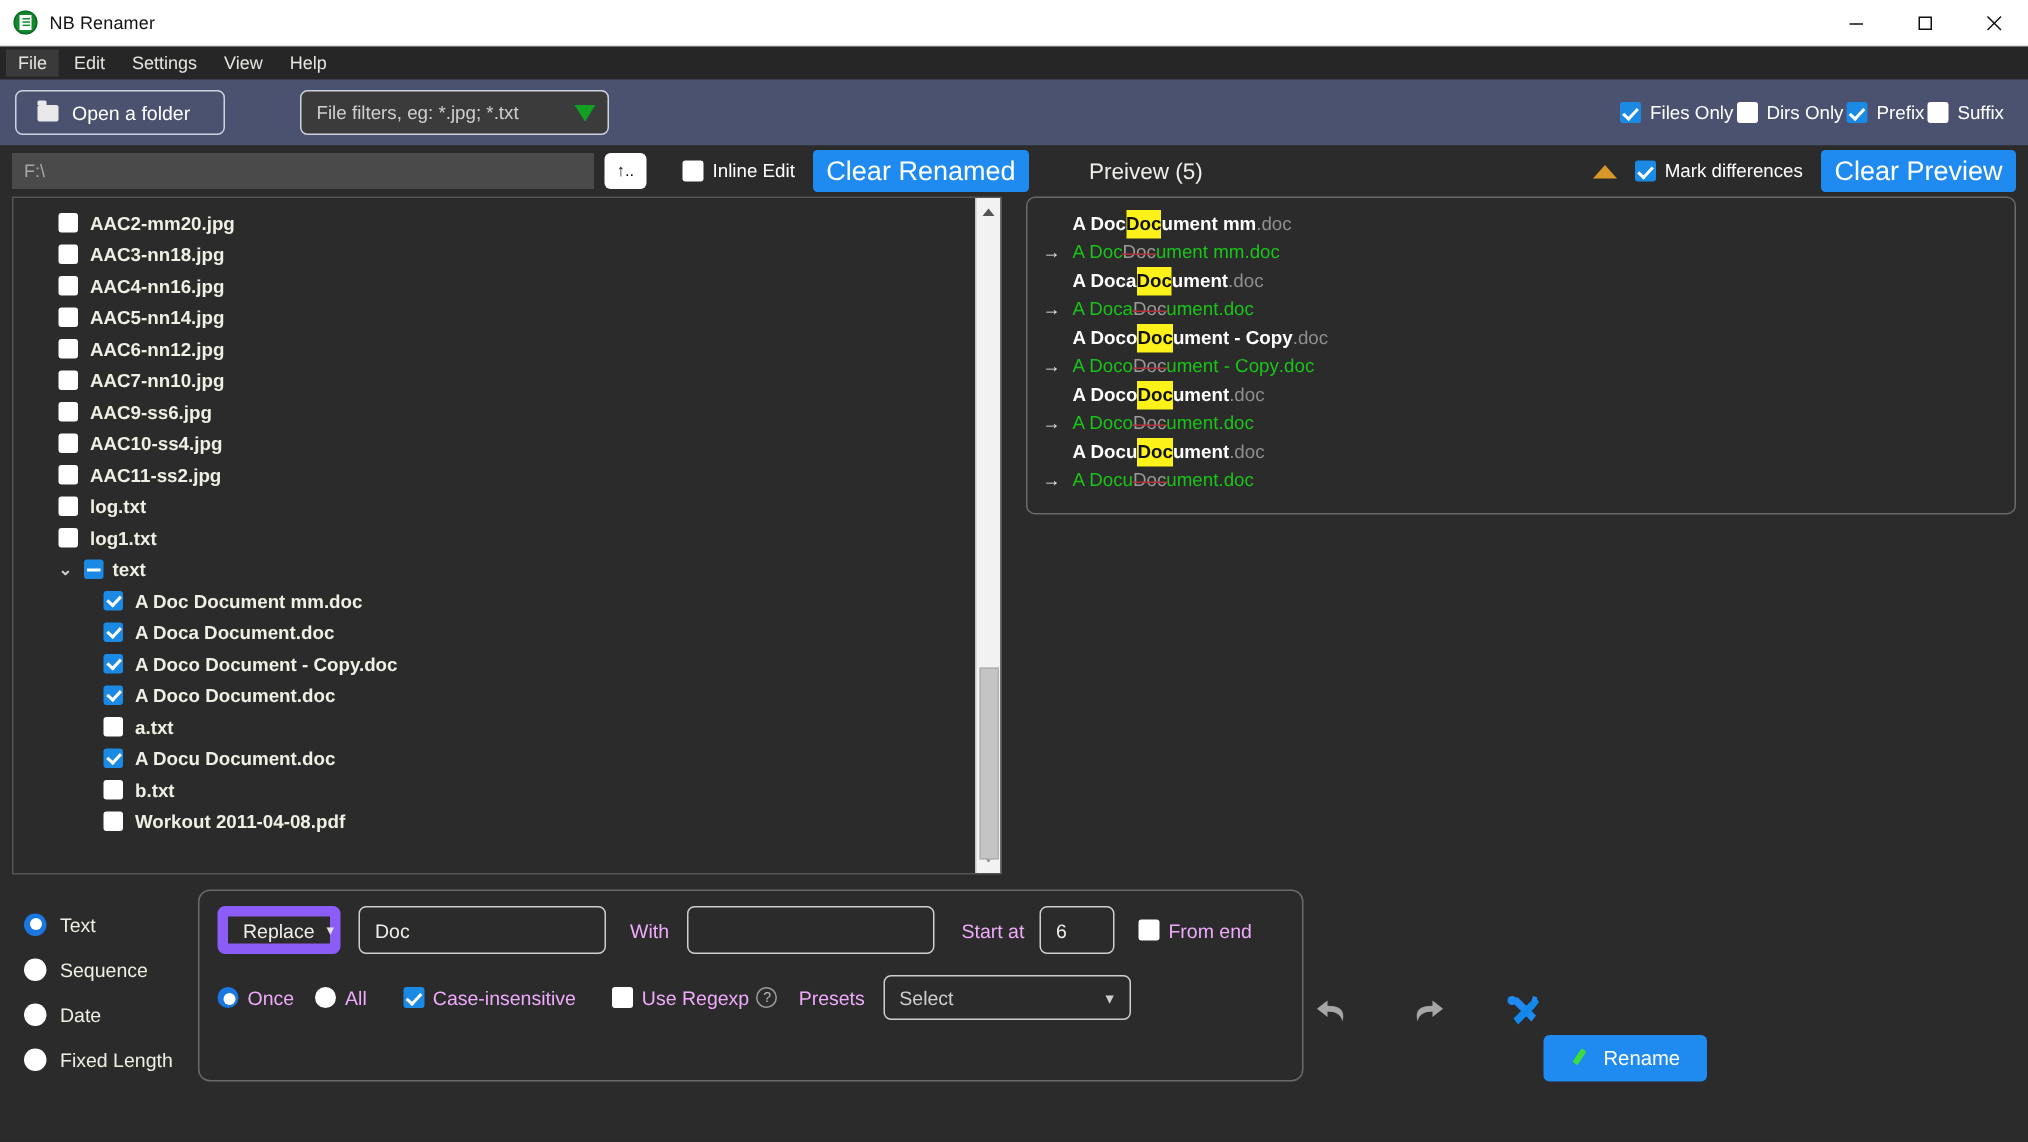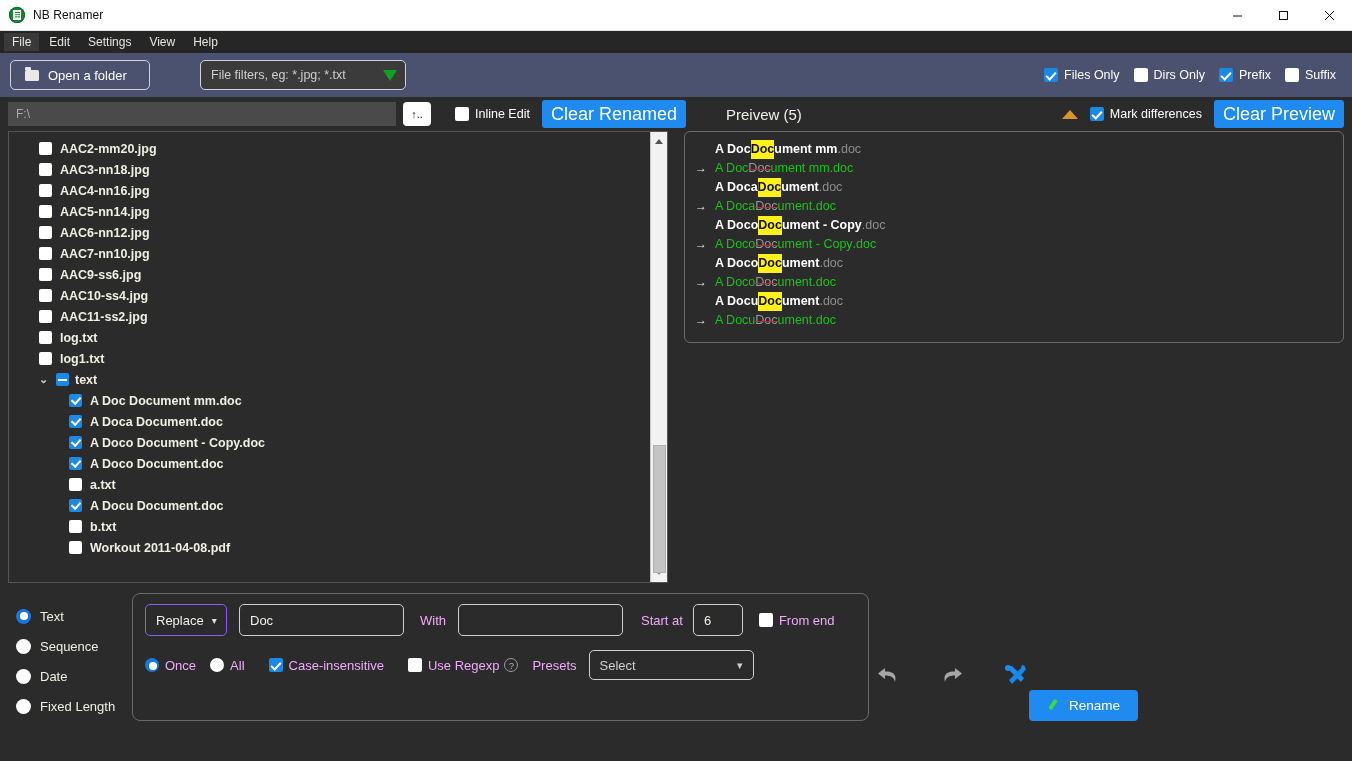--- a/index.html
+++ b/index.html
@@ -55,21 +55,21 @@
     border-radius:5px; background:#3b3b3b; display:flex; align-items:center;
     padding:0 8px 0 10px;
   }
   .filter-box input{
     flex:1; background:transparent; border:0; outline:0; color:#cfcfcf;
     font-size:12.5px; font-family:inherit; padding:0;
   }
   .filter-box input::placeholder{ color:#cfcfcf; opacity:1;}
   .funnel{ width:0;height:0;border-left:7px solid transparent;
     border-right:7px solid transparent;border-top:11px solid #12a022; flex:none;}
-  .tb1-right{ margin-left:auto; display:flex; align-items:center; gap:14px;
+  .tb1-right{ margin-left:auto; display:flex; align-items:center; gap:2px;
     padding-right:8px;}
 
   
   .cbx{ width:14px;height:14px;border-radius:2px;background:#fff;
     display:inline-block; position:relative; flex:none;}
   .cbx.on{ background:#1a8ae5; }
   .cbx.on::after{
     content:""; position:absolute; left:4.4px; top:1.6px; width:4px;height:8px;
     border:solid #fff; border-width:0 2px 2px 0; transform:rotate(43deg);
   }
@@ -158,21 +158,21 @@
     position:relative; flex:none;}
   .radio.on{ background:#1a77e0; }
   .radio.on::after{ content:""; position:absolute; left:3.5px; top:3.5px;
     width:8px;height:8px;border-radius:50%;background:#fff;}
   .opt-box{
     width:737px; border:1px solid #6a6a6a; border-radius:8px; padding:10px 12px;
     display:flex; flex-direction:column; gap:14px;
   }
   .opt-row{ display:flex; align-items:center; gap:0;}
   .sel{
-    height:32px; border:1px solid #8b5cf6; border-radius:5px;
+    height:32px; border:7px solid #8b5cf6; border-radius:5px;
     background:#2b2b2b; color:#f0f0ea; font-size:13px; display:flex;
     align-items:center; gap:8px; padding:0 10px;
   }
   .sel .cv{ font-size:10px; color:#e0e0e0; }
   .txt{
     height:32px; border:1px solid #cfcfcf; border-radius:5px; background:#2b2b2b;
     color:#f0f0ea; font-size:13px; padding:0 10px; font-family:inherit; outline:0;
   }
   .lbl{ font-size:13px; color:#f0abfc; }
   .help{ width:14px;height:14px;border:1px solid #9a9a9a;border-radius:50%;

